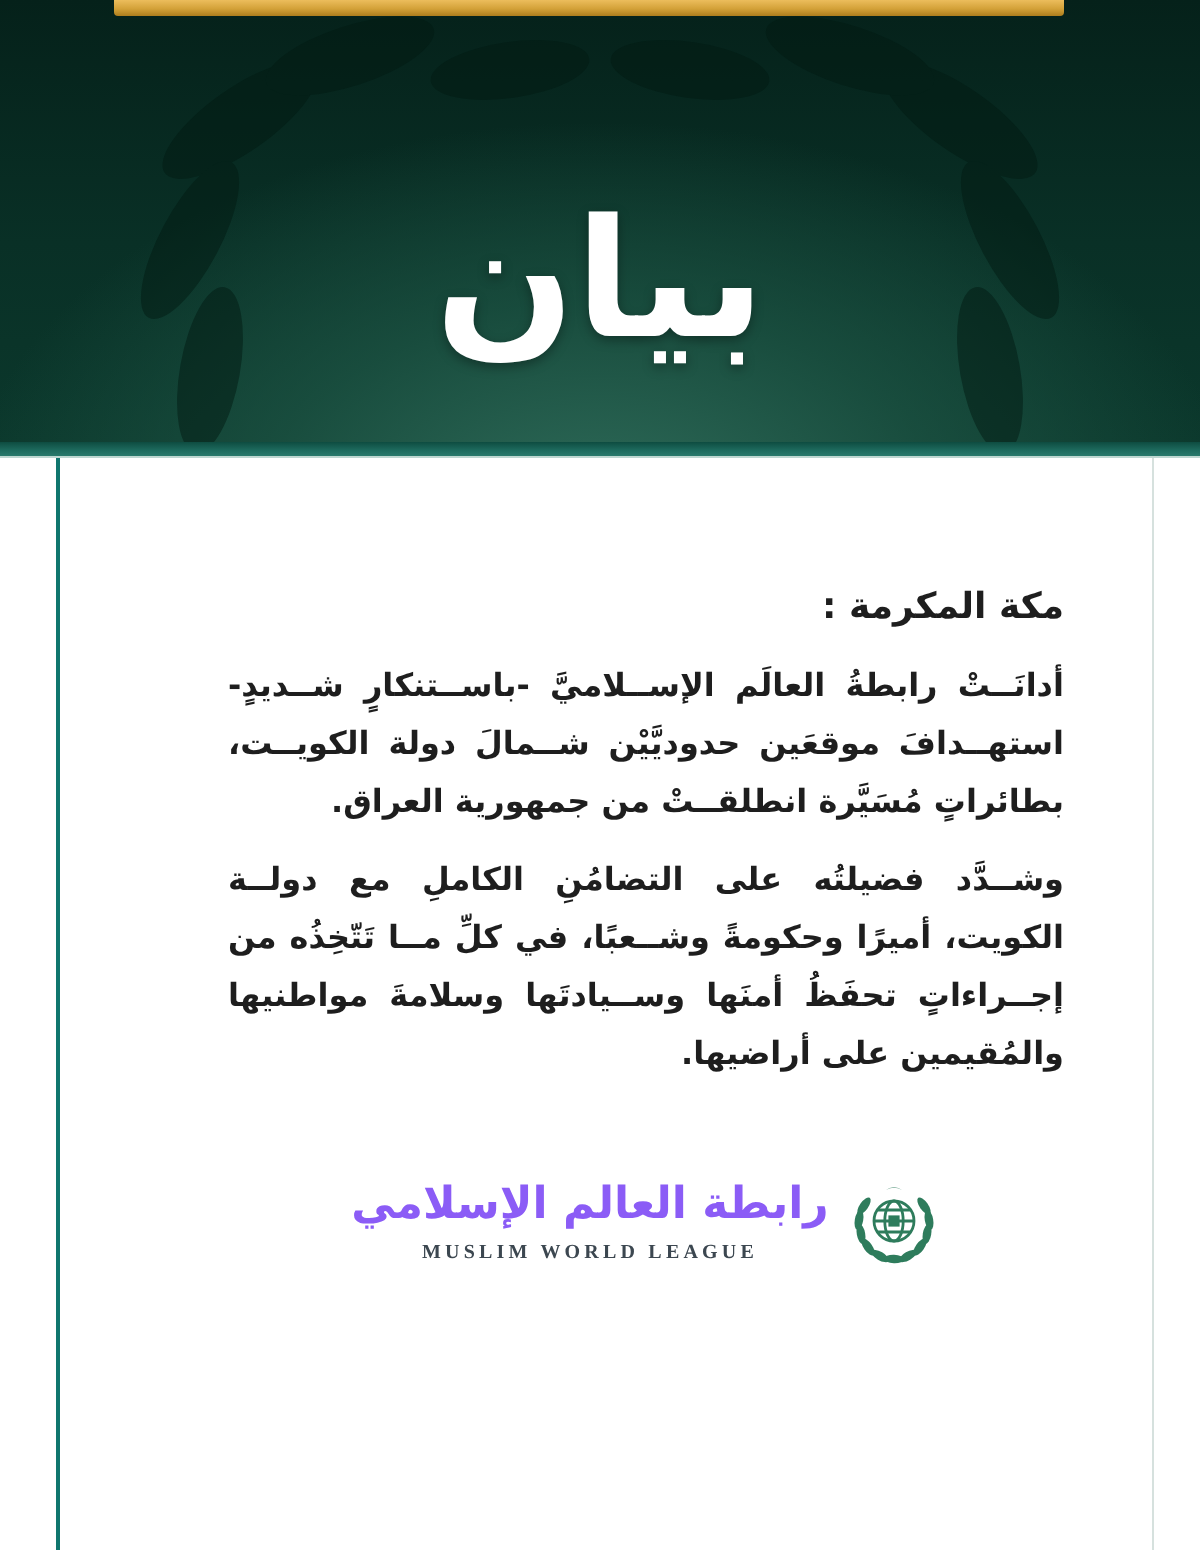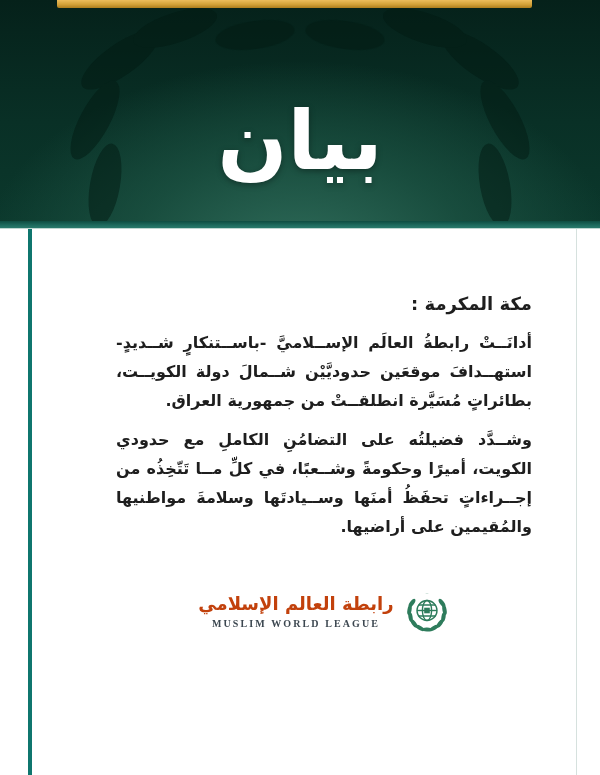--- a/index.html
+++ b/index.html
@@ -27,40 +27,40 @@
     font-weight:700;text-shadow:0 2px 6px rgba(0,0,0,.35);
   }
   
   .band{
     height:7px;background:linear-gradient(180deg,#0e4c41 0%,#1e6b5e 60%,#2a7a6c 100%);
     border-bottom:1px solid #bed7d1;
   }
   
   .card{
     box-sizing:border-box;width:549px;margin-left:28px;height:547px;
-    background:#ffffff;border-left:4px solid #0f766e;border-right:1px solid #d6e1de;padding-left:40px;
+    background:#ffffff;border-left:2px solid #0f766e;border-right:1px solid #d6e1de;padding-left:40px;
   }
   .content{
     direction:rtl;padding:64px 44px 0 44px;color:#1e1e1e;
   }
   .location{
     font-size:18px;font-weight:700;margin:0 0 14px 0;text-align:right;
   }
   .para{
     font-size:16px;font-weight:700;line-height:29px;
     margin:0 0 10px 0;text-align:justify;text-align-last:right;
   }
   
   .logo-row{
     direction:ltr;display:flex;align-items:center;justify-content:center;
     gap:10px;margin-top:48px;
   }
   .logo-text{text-align:center;}
   .logo-arabic{
-    font-size:18px;font-weight:700;color:#c2410c;line-height:1.2;margin:0;
+    font-size:22px;font-weight:700;color:#8b5cf6;line-height:1.2;margin:0;
   }
   .logo-english{
     font-family:"Liberation Serif",serif;font-size:10px;font-weight:700;
     letter-spacing:2.1px;color:#3c4750;margin:4px 0 0 0;white-space:nowrap;
   }
 </style>
 </head>
 <body>
 
 <div class="banner">
@@ -95,21 +95,21 @@
 <div class="band"></div>
 
 <div class="card">
   <div class="content">
 
     <p class="location">مكة المكرمة :</p>
 
     <p class="para">أدانَــتْ رابطةُ العالَم الإســلاميَّ -باســتنكارٍ شــديدٍ- استهــدافَ موقعَين حدوديَّيْن شــمالَ دولة الكويــت، بطائراتٍ مُسَيَّرة انطلقــتْ من جمهورية العراق.</p>
 
 
-    <p class="para">وشــدَّد فضيلتُه على التضامُنِ الكاملِ مع حدودي الكويت، أميرًا وحكومةً وشــعبًا، في كلِّ مــا تَتّخِذُه من إجــراءاتٍ تحفَظُ أمنَها وســيادتَها وسلامةَ مواطنيها والمُقيمين على أراضيها.</p>
+    <p class="para">وشــدَّد فضيلتُه على التضامُنِ الكاملِ مع دولــة الكويت، أميرًا وحكومةً وشــعبًا، في كلِّ مــا تَتّخِذُه من إجــراءاتٍ تحفَظُ أمنَها وســيادتَها وسلامةَ مواطنيها والمُقيمين على أراضيها.</p>
 
     <div class="logo-row">
       <div class="logo-text">
         <p class="logo-arabic">رابطة العالم الإسلامي</p>
         <p class="logo-english">MUSLIM WORLD LEAGUE</p>
       </div>
 
       <svg width="46" height="44" viewBox="0 0 46 44" aria-hidden="true">
 
         <g fill="#2e7c5c">

